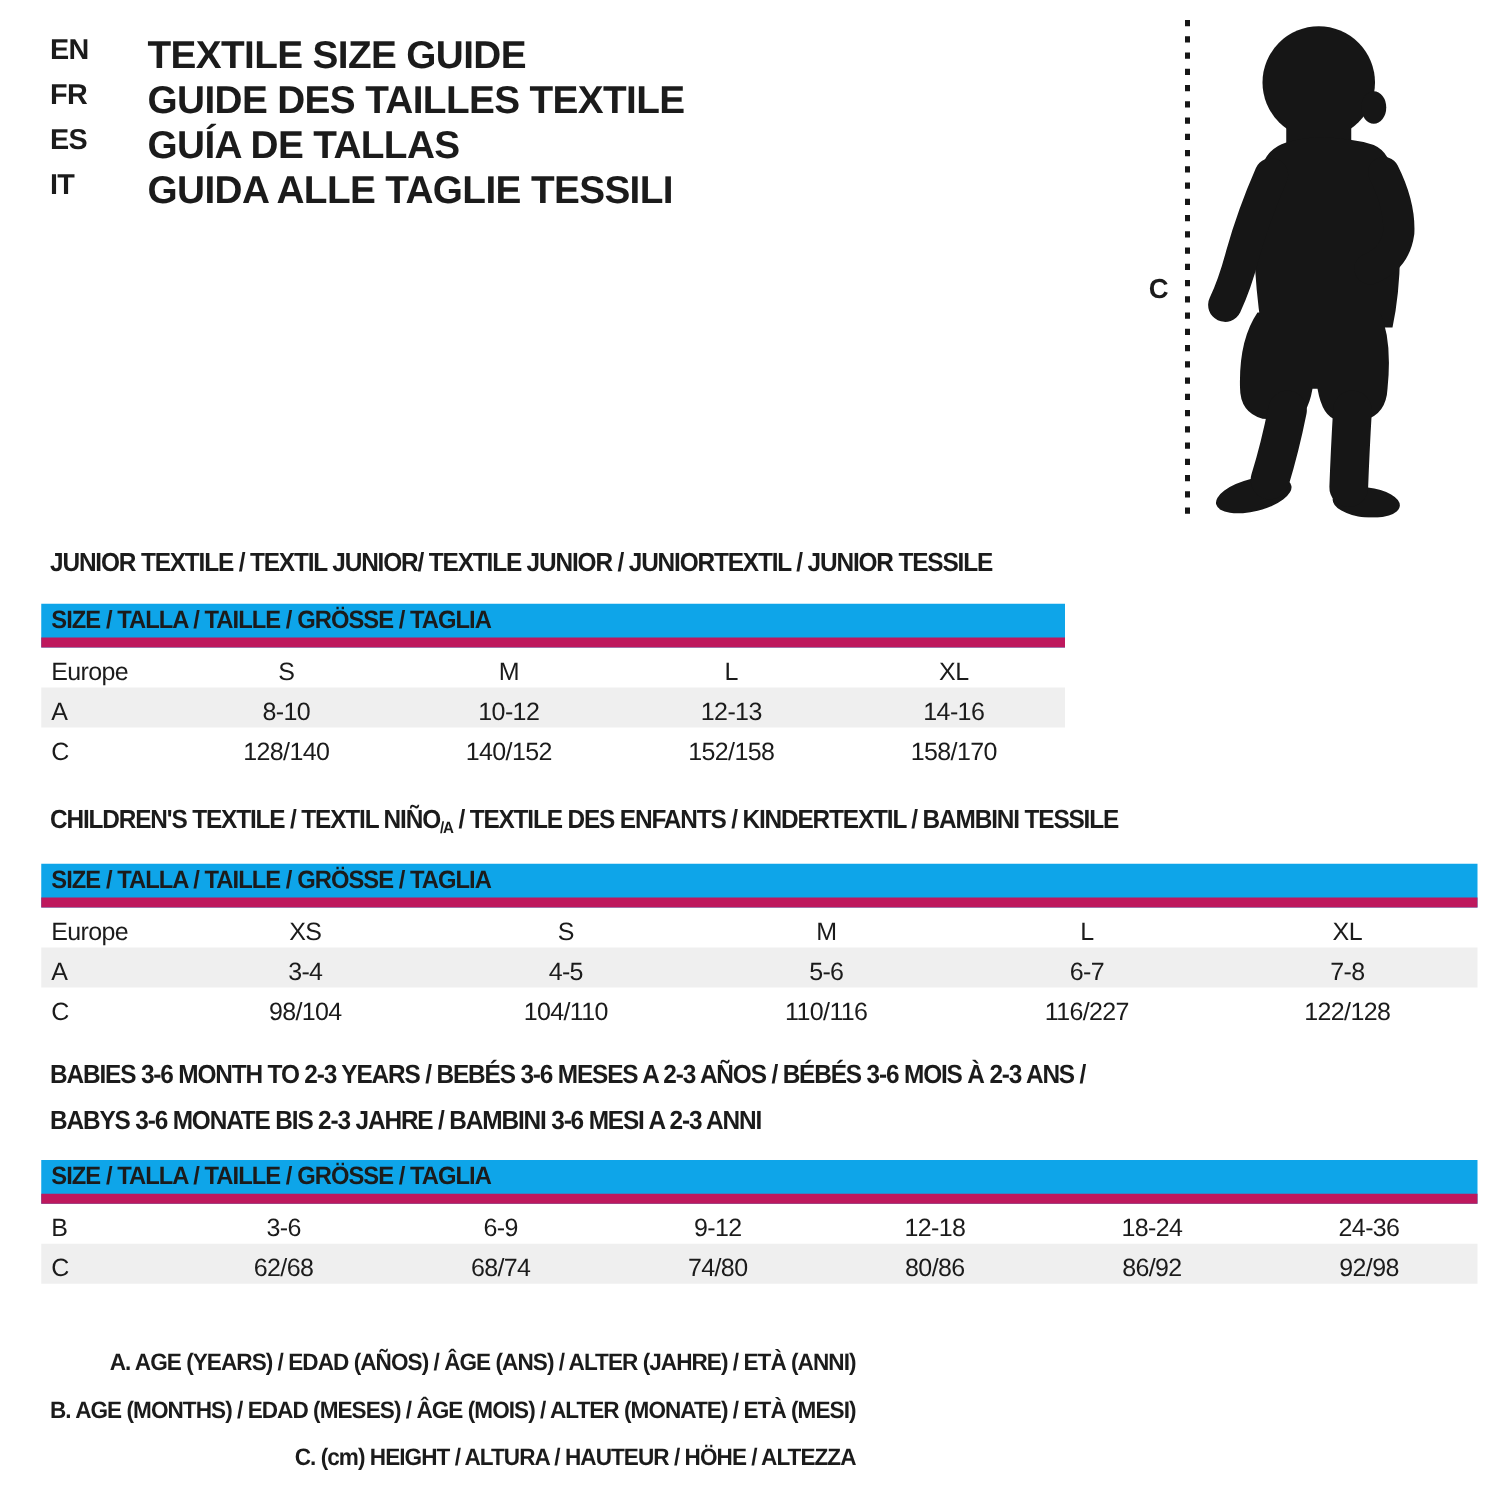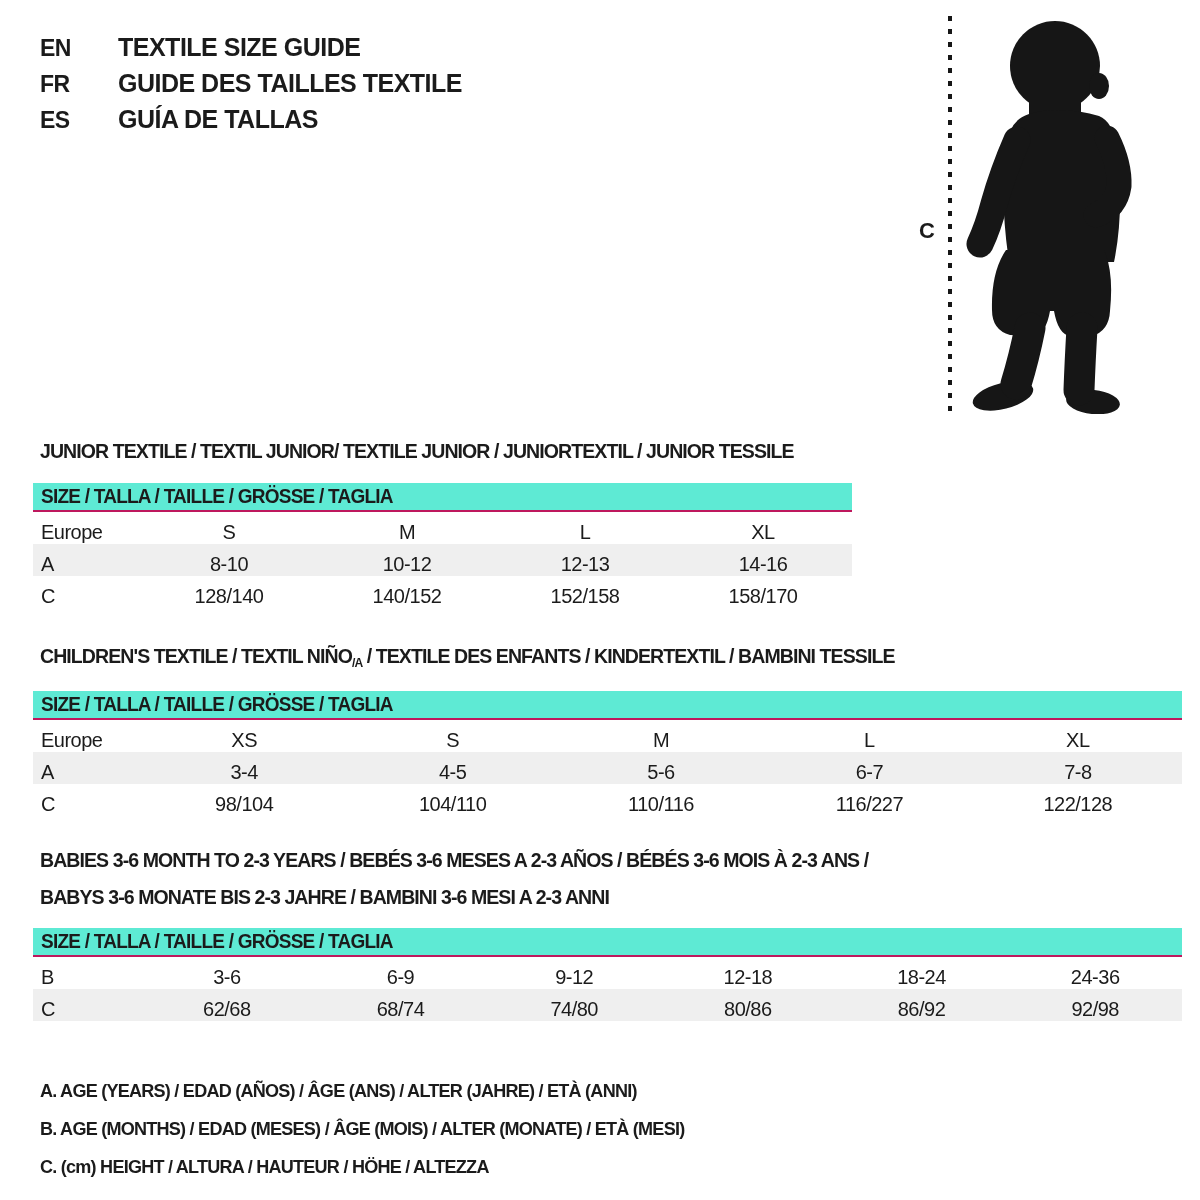--- a/index.html
+++ b/index.html
@@ -5,71 +5,75 @@
   html,body{margin:0;padding:0;}
   body{
     width:1200px;height:1200px;background:#ffffff;
     font-family:"Liberation Sans",sans-serif;color:#1b1b1b;
     position:relative;overflow:hidden;
   }
   .abs{position:absolute;}
 
   
   .lang-block{left:40px;top:26px;}
-  .lang-row{display:flex;height:36px;align-items:flex-end;}
+  .lang-row{display:flex;height:36px;align-items:flex-start;}
   .lang-code{width:78px;font-weight:700;font-size:23px;letter-spacing:-0.5px;}
-  .lang-text{font-weight:700;font-size:25px;letter-spacing:-0.5px;white-space:nowrap;}
+  .lang-text{font-weight:700;font-size:31px;letter-spacing:-0.5px;white-space:nowrap;}
 
   
   .c-label{left:919px;top:218px;font-weight:700;font-size:22px;}
   .dash-line{left:946px;top:16px;}
   .silhouette{left:963px;top:14px;}
 
   
   .sec-title{font-weight:700;font-size:21px;letter-spacing:-1px;white-space:nowrap;
              transform:scaleX(0.93);transform-origin:0 0;}
   .title-sub{font-size:13px;vertical-align:-4px;font-weight:700;}
 
   
   .size-table{box-sizing:border-box;}
   .size-bar{
-    height:27px;background:#5eead4;border-bottom:2px solid #be185d;
+    height:27px;background:#0ea5e9;border-bottom:8px solid #be185d;
     display:flex;align-items:center;padding-left:8px;box-sizing:content-box;
   }
   .size-bar span{
     font-weight:700;font-size:20px;letter-spacing:-0.8px;white-space:nowrap;
     display:inline-block;transform:scaleX(0.95);transform-origin:0 50%;
   }
   .trow{display:flex;height:32px;align-items:flex-end;font-size:20px;letter-spacing:-0.5px;}
   .trow.shade{background:#efefef;}
   .tlabel{width:107px;padding-left:8px;box-sizing:border-box;flex:0 0 auto;}
   .tcell{flex:1 1 0;text-align:center;}
 
   
-  .legend{left:40px;top:1072px;}
+  .legend{left:40px;top:1072px;text-align:right;}
   .legend-line{
     height:38px;line-height:38px;font-weight:700;font-size:19px;letter-spacing:-0.8px;
     white-space:nowrap;transform:scaleX(0.95);transform-origin:0 0;
   }
 </style>
 </head>
 <body>
 
 <div class="abs lang-block">
   <div class="lang-row">
     <span class="lang-code">EN</span>
     <span class="lang-text">TEXTILE SIZE GUIDE</span>
   </div>
   <div class="lang-row">
     <span class="lang-code">FR</span>
     <span class="lang-text">GUIDE DES TAILLES TEXTILE</span>
   </div>
   <div class="lang-row">
     <span class="lang-code">ES</span>
     <span class="lang-text">GUÍA DE TALLAS</span>
+  </div>
+  <div class="lang-row">
+    <span class="lang-code">IT</span>
+    <span class="lang-text">GUIDA ALLE TAGLIE TESSILI</span>
   </div>
 </div>
 
 <span class="abs c-label">C</span>
 
 <svg class="abs dash-line" width="8" height="400" aria-hidden="true">
   <line x1="4" y1="0" x2="4" y2="400" stroke="#161616" stroke-width="4" stroke-dasharray="5 8"></line>
 </svg>
 
 <svg class="abs silhouette" width="175" height="400" viewBox="0 0 175 400" aria-hidden="true">

